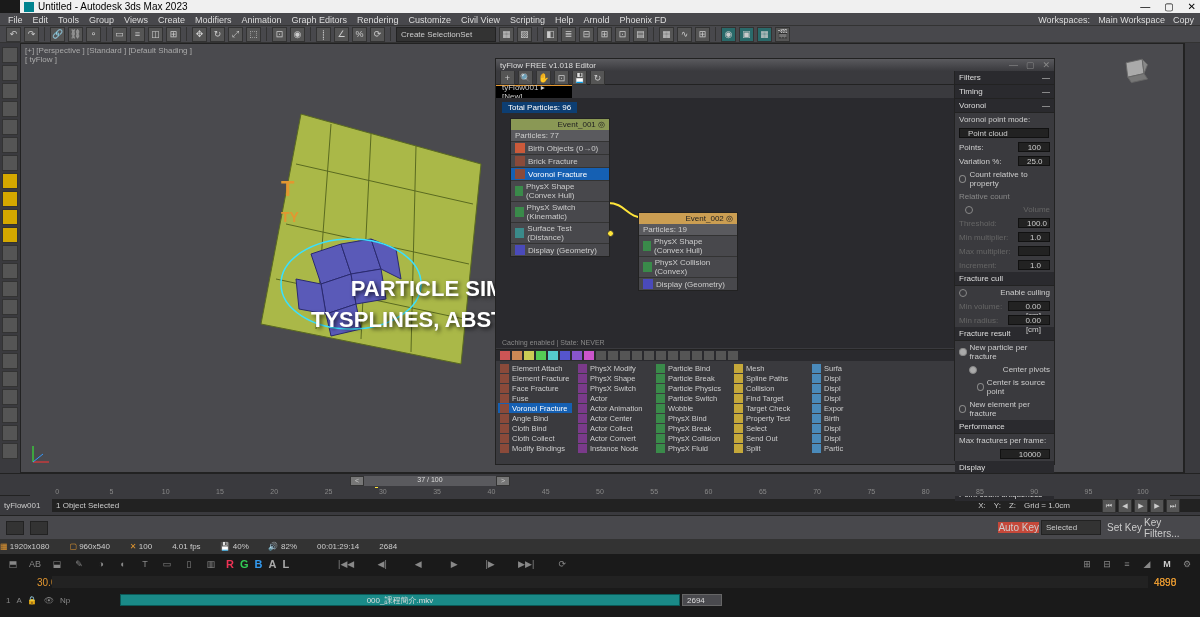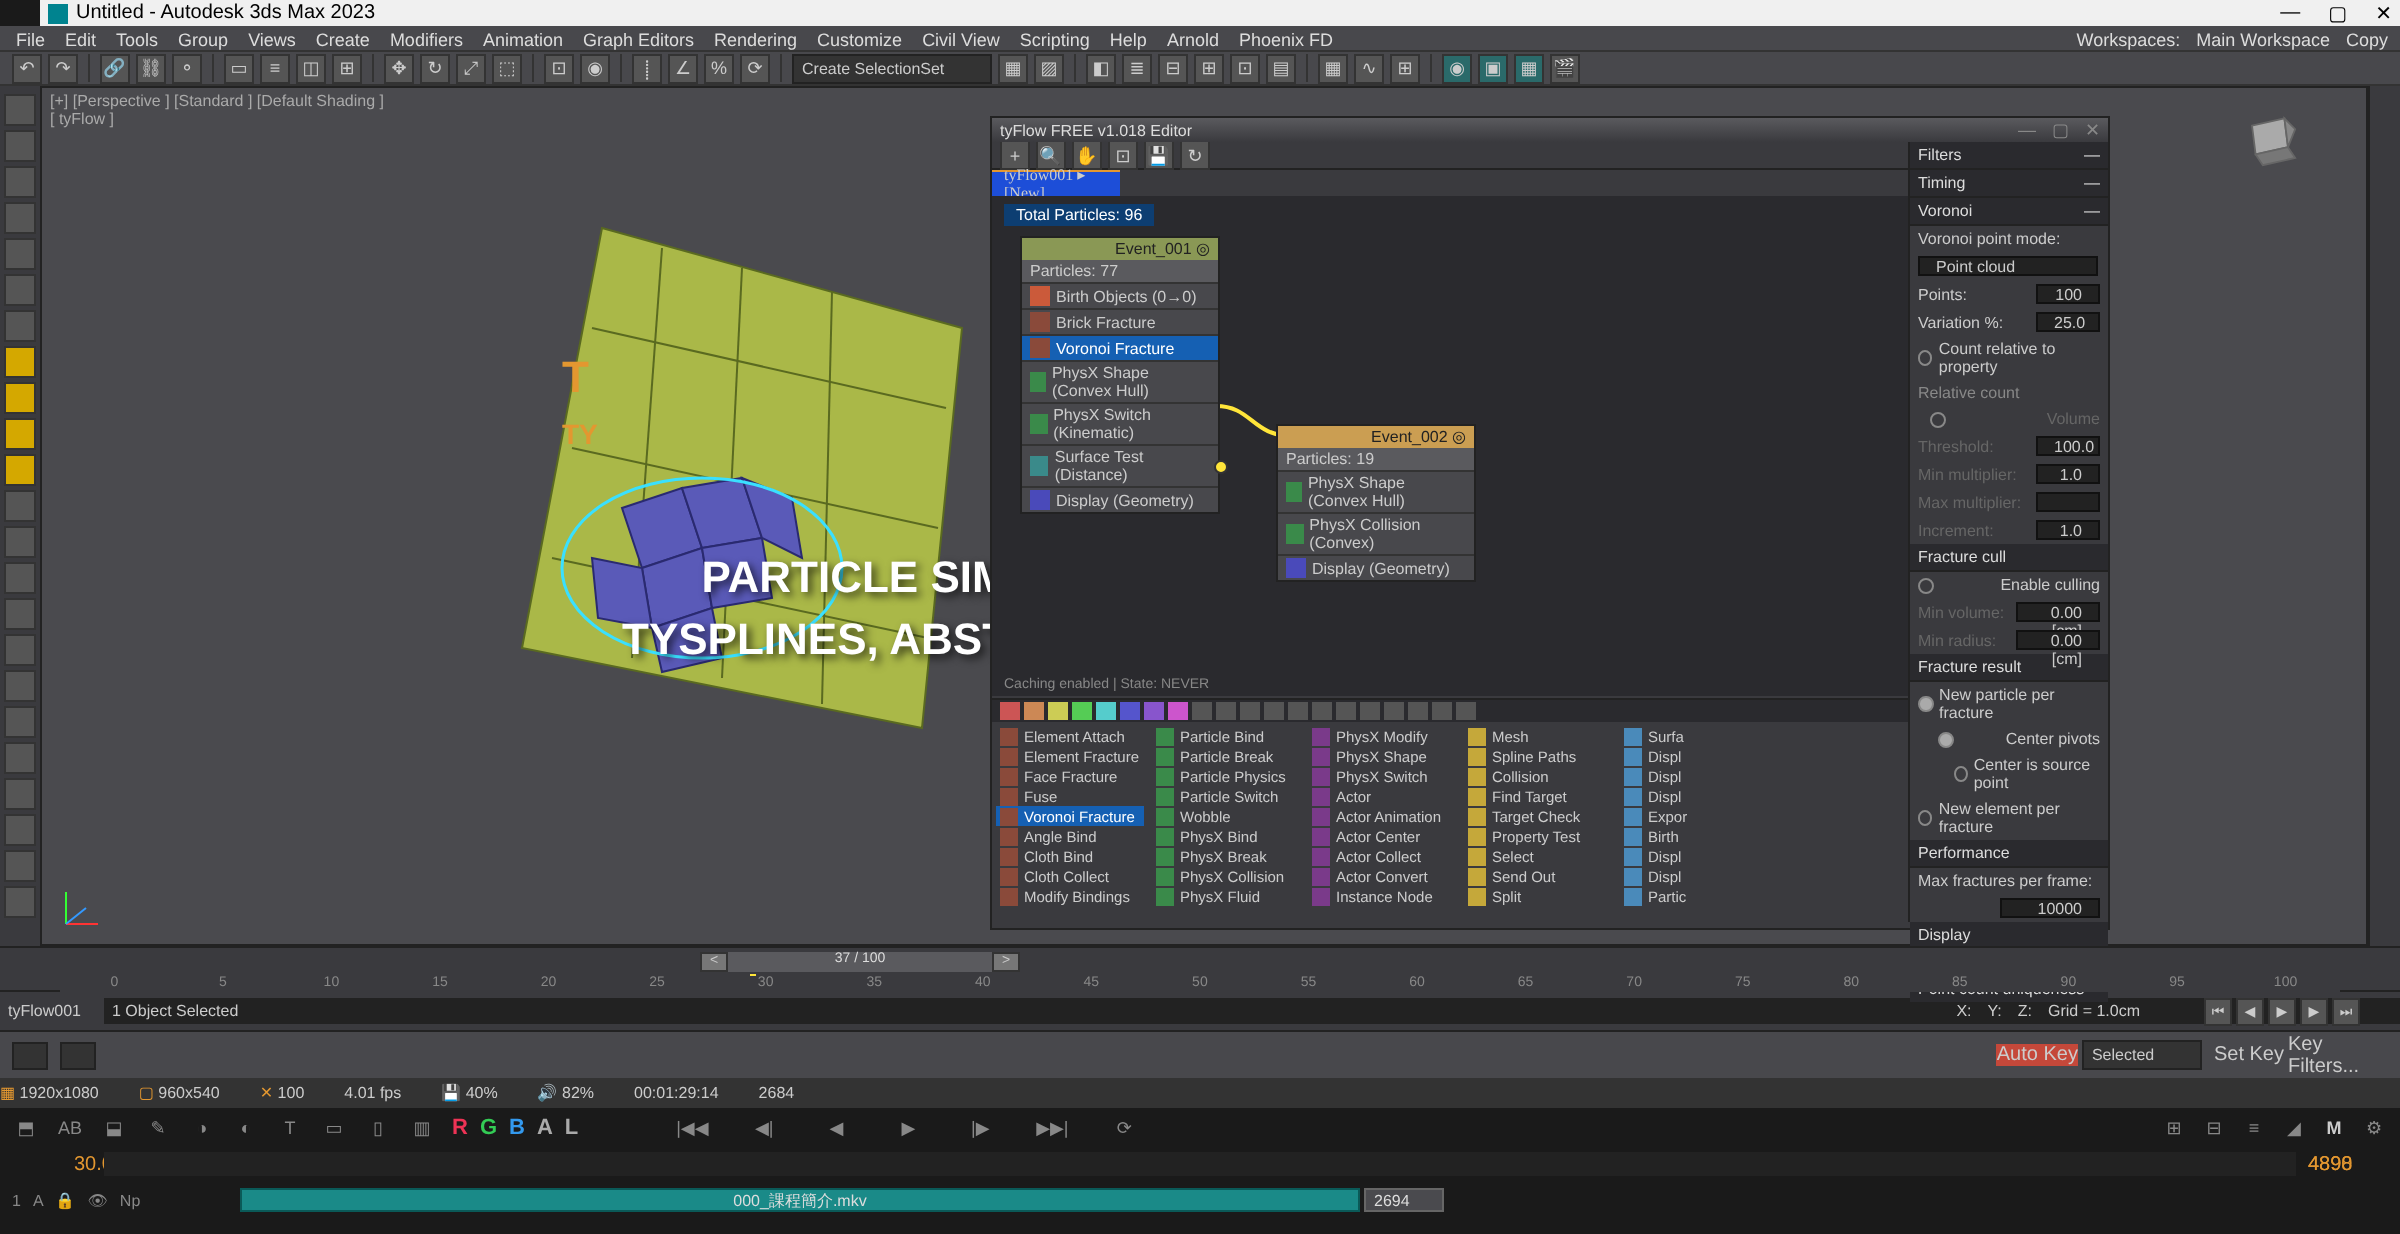--- a/index.html
+++ b/index.html
@@ -22,21 +22,21 @@
 .vplabel { position:absolute; top:2px; left:4px; font-size:8px; color:#aaa; }
 .vpcube { position:absolute; top:8px; right:30px; width:36px; height:36px; }
 .vpcube svg { width:100%; height:100%; }
 .vpaxis { position:absolute; bottom:6px; left:8px; width:24px; height:24px; }
 .fractured { position:absolute; top:60px; left:180px; width:320px; height:280px; }
 .overlaytext { position:absolute; top:230px; left:290px; font-size:22px; font-weight:700; color:#fff; text-align:center; text-shadow:2px 2px 4px rgba(0,0,0,.7); line-height:1.4; }
 .tyflow { position:absolute; top:58px; left:495px; width:560px; height:407px; background:#3a3a3e; border:1px solid #222; }
 .tyhead { height:12px; background:linear-gradient(#5a5a5e,#3a3a3e); display:flex; align-items:center; padding:0 4px; font-size:8px; color:#ddd; position:relative; }
 .tyhead .winbtns { position:absolute; right:4px; display:flex; gap:8px; font-size:9px; color:#888; }
 .tytoolbar { height:14px; background:#3a3a3e; display:flex; align-items:center; gap:3px; padding:0 4px; border-bottom:1px solid #222; }
-.tytab { height:13px; background:#1d4ed8; border-top:1px solid #e39730; display:flex; align-items:center; padding:0 6px; font-size:8px; width:64px;font-family:Liberation Serif, serif; }
+.tytab { height:13px; background:#000000; border-top:1px solid #e39730; display:flex; align-items:center; padding:0 6px; font-size:8px; width:76px; }
 .tygraph { height:250px; background:#2a2a2e; position:relative; overflow:hidden; }
 .tycounter { position:absolute; top:4px; left:6px; background:#0d3e72; padding:1px 6px; font-size:8px; color:#fff; }
 .node { position:absolute; background:#48484c; border:1px solid #222; font-size:8px; }
 .node .nhead { background:#8a9855; text-align:right; padding:1px 4px; color:#222; font-size:8px; }
 .node.n2 .nhead { background:#cb9e52; }
 .node .nsub { background:#5a5a5e; padding:1px 4px; font-size:8px; }
 .node .nrow { padding:1px 4px; display:flex; align-items:center; gap:3px; border-top:1px solid #333; position:relative; }
 .node .nrow .dot { position:absolute; right:-5px; width:7px; height:7px; border-radius:50%; background:#ffe53a; border:1px solid #333; }
 .node .nrow.sel { background:#1560b3; color:#fff; }
 .nicon { width:10px; height:10px; background:#888; display:inline-block; }
@@ -392,20 +392,58 @@
           </div>
           <div class="op">
             <span class="oi" style="background: rgb(138, 74, 58);"></span>
             <span>Cloth Collect</span>
           </div>
           <div class="op">
             <span class="oi" style="background: rgb(138, 74, 58);"></span>
             <span>Modify Bindings</span>
           </div>
         </div>
+      <div class="tyopscol" id="opsc3">
+          <div class="op">
+            <span class="oi" style="background: rgb(122, 58, 138);"></span>
+            <span>PhysX Modify</span>
+          </div>
+          <div class="op">
+            <span class="oi" style="background: rgb(122, 58, 138);"></span>
+            <span>PhysX Shape</span>
+          </div>
+          <div class="op">
+            <span class="oi" style="background: rgb(122, 58, 138);"></span>
+            <span>PhysX Switch</span>
+          </div>
+          <div class="op">
+            <span class="oi" style="background: rgb(122, 58, 138);"></span>
+            <span>Actor</span>
+          </div>
+          <div class="op">
+            <span class="oi" style="background: rgb(122, 58, 138);"></span>
+            <span>Actor Animation</span>
+          </div>
+          <div class="op">
+            <span class="oi" style="background: rgb(122, 58, 138);"></span>
+            <span>Actor Center</span>
+          </div>
+          <div class="op">
+            <span class="oi" style="background: rgb(122, 58, 138);"></span>
+            <span>Actor Collect</span>
+          </div>
+          <div class="op">
+            <span class="oi" style="background: rgb(122, 58, 138);"></span>
+            <span>Actor Convert</span>
+          </div>
+          <div class="op">
+            <span class="oi" style="background: rgb(122, 58, 138);"></span>
+            <span>Instance Node</span>
+          </div>
+        </div>
       <div class="tyopscol" id="opsc2">
           <div class="op">
             <span class="oi" style="background: rgb(58, 138, 74);"></span>
             <span>Particle Bind</span>
           </div>
           <div class="op">
             <span class="oi" style="background: rgb(58, 138, 74);"></span>
             <span>Particle Break</span>
           </div>
           <div class="op">
@@ -428,58 +466,20 @@
             <span class="oi" style="background: rgb(58, 138, 74);"></span>
             <span>PhysX Break</span>
           </div>
           <div class="op">
             <span class="oi" style="background: rgb(58, 138, 74);"></span>
             <span>PhysX Collision</span>
           </div>
           <div class="op">
             <span class="oi" style="background: rgb(58, 138, 74);"></span>
             <span>PhysX Fluid</span>
-          </div>
-        </div>
-      <div class="tyopscol" id="opsc3">
-          <div class="op">
-            <span class="oi" style="background: rgb(122, 58, 138);"></span>
-            <span>PhysX Modify</span>
-          </div>
-          <div class="op">
-            <span class="oi" style="background: rgb(122, 58, 138);"></span>
-            <span>PhysX Shape</span>
-          </div>
-          <div class="op">
-            <span class="oi" style="background: rgb(122, 58, 138);"></span>
-            <span>PhysX Switch</span>
-          </div>
-          <div class="op">
-            <span class="oi" style="background: rgb(122, 58, 138);"></span>
-            <span>Actor</span>
-          </div>
-          <div class="op">
-            <span class="oi" style="background: rgb(122, 58, 138);"></span>
-            <span>Actor Animation</span>
-          </div>
-          <div class="op">
-            <span class="oi" style="background: rgb(122, 58, 138);"></span>
-            <span>Actor Center</span>
-          </div>
-          <div class="op">
-            <span class="oi" style="background: rgb(122, 58, 138);"></span>
-            <span>Actor Collect</span>
-          </div>
-          <div class="op">
-            <span class="oi" style="background: rgb(122, 58, 138);"></span>
-            <span>Actor Convert</span>
-          </div>
-          <div class="op">
-            <span class="oi" style="background: rgb(122, 58, 138);"></span>
-            <span>Instance Node</span>
           </div>
         </div>
       <div class="tyopscol" id="opsc4">
           <div class="op">
             <span class="oi" style="background: rgb(197, 168, 58);"></span>
             <span>Mesh</span>
           </div>
           <div class="op">
             <span class="oi" style="background: rgb(197, 168, 58);"></span>
             <span>Spline Paths</span>

